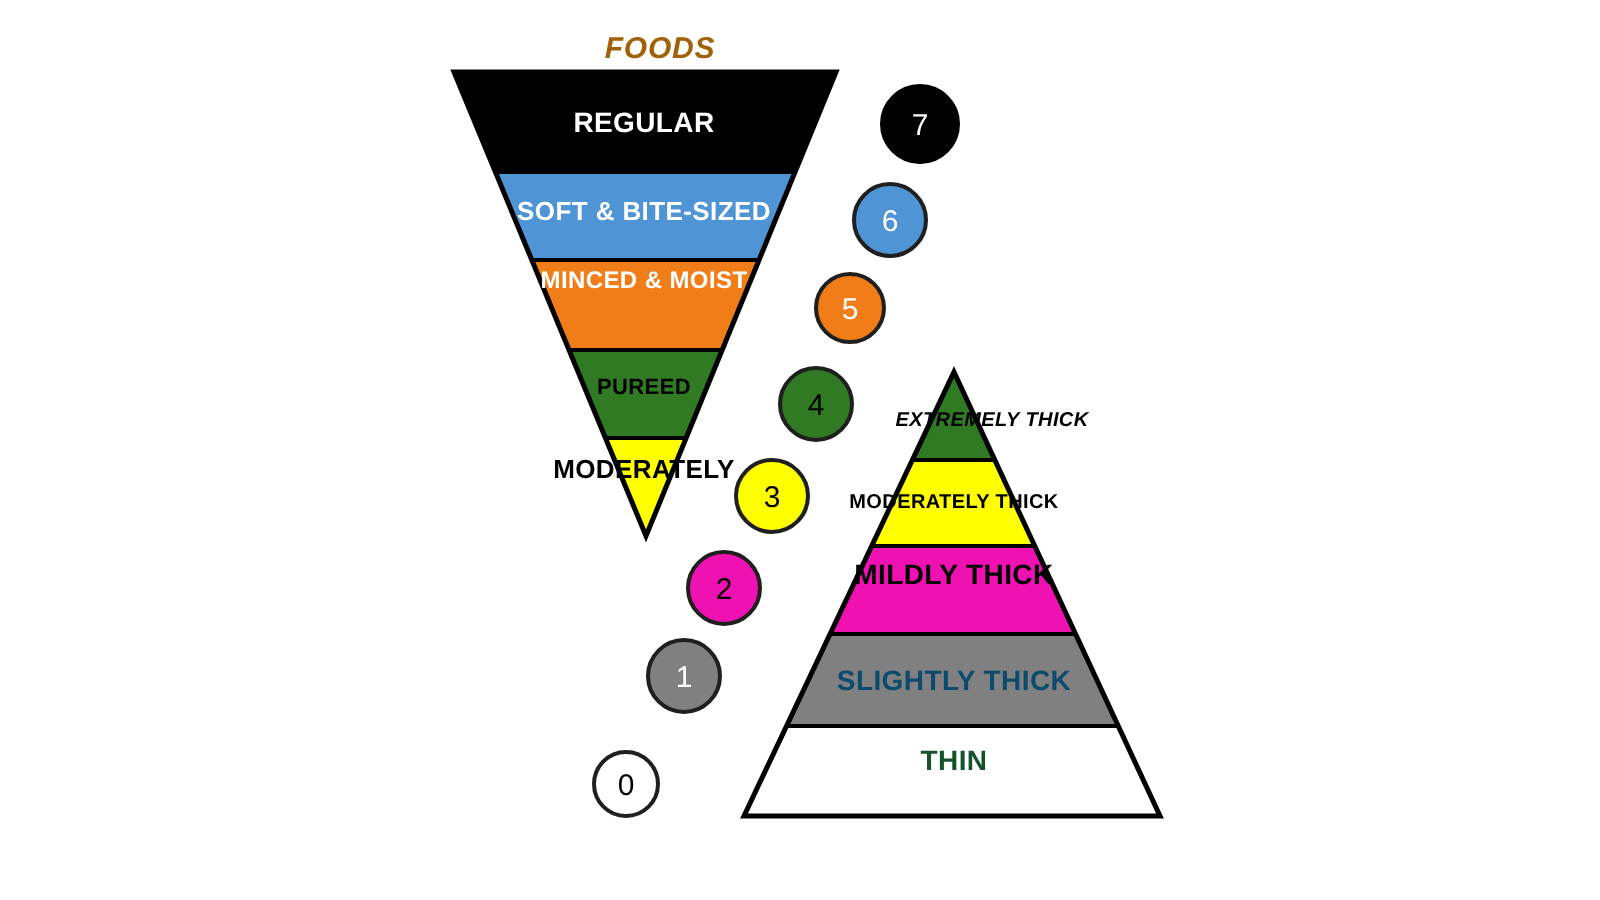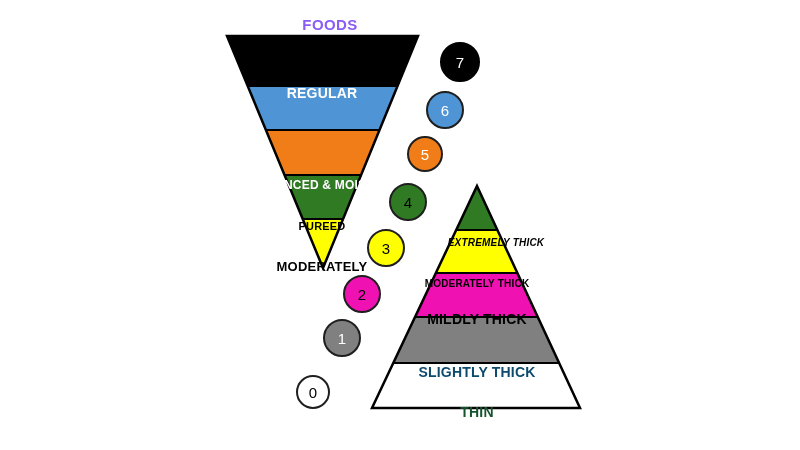--- a/index.html
+++ b/index.html
@@ -22,34 +22,34 @@
     position: absolute;
     left: 0;
     top: 0;
     width: 800px;
     height: 450px;
   }
   .hdr {
     position: absolute;
     font-weight: bold;
     font-size: 15px;
-    color: #8b5cf6;
+    color: #a16207;
     letter-spacing: 0.4px;
     text-align: center;
     white-space: nowrap;
+    font-style: italic;
   }
   .band-label {
     position: absolute;
     font-weight: bold;
     text-align: center;
     white-space: nowrap;
     line-height: 1.06;
     letter-spacing: 0.2px;
     pointer-events: none;
-    margin-top: 32px;
   }
 </style>
 </head>
 <body>
 
 <div id="stage">
 
   <svg class="svg-layer" viewBox="0 0 800 450">
     <defs>
       <clipPath id="foodsClip">
@@ -118,21 +118,22 @@
         <g>
           <circle cx="313" cy="392" r="16" fill="#ffffff" stroke="#1f1f1f" stroke-width="2"></circle>
           <text x="313" y="397.5" text-anchor="middle" fill="#000000" font-size="15" font-family="&quot;Liberation Sans&quot;, sans-serif">0</text>
         </g>
       </g>
   </svg>
 
   <div class="hdr" style="left:280px; top:16px; width:100px;">FOODS</div>
 
   <div class="band-label" style="left:222px; top:54px; width:200px; color:#ffffff; font-size:14px;">REGULAR</div>
-  <div class="band-label" style="left:222px; top:147px; width:200px; color:#ffffff; font-size:12px;">MINCED &amp; MOIST</div>
+  <div class="band-label" style="left:222px; top:99px; width:200px; color:#ffffff; font-size:13px;">SOFT &amp; BITE-SIZED</div>
+  <div class="band-label" style="left:222px; top:134px; width:200px; color:#ffffff; font-size:12px;">MINCED &amp; MOIST</div>
   <div class="band-label" style="left:222px; top:189px; width:200px; color:#000000; font-size:11px;">PUREED</div>
   <div class="band-label" style="left:222px; top:228px; width:200px; color:#000000; font-size:13px;">MODERATELY</div>
 
   <div class="band-label" style="left:416px; top:206px; width:160px; color:#000000; font-size:10px;font-style:italic;">EXTREMELY THICK</div>
   <div class="band-label" style="left:397px; top:247px; width:160px; color:#000000; font-size:10px;">MODERATELY THICK</div>
   <div class="band-label" style="left:427px; top:280px; width:100px; color:#000000; font-size:14px; white-space:normal;">MILDLY THICK</div>
   <div class="band-label" style="left:407px; top:333px; width:140px; color:#0c4a6e; font-size:14px;">SLIGHTLY THICK</div>
   <div class="band-label" style="left:427px; top:373px; width:100px; color:#14532d; font-size:14px;">THIN</div>
 
 </div>

